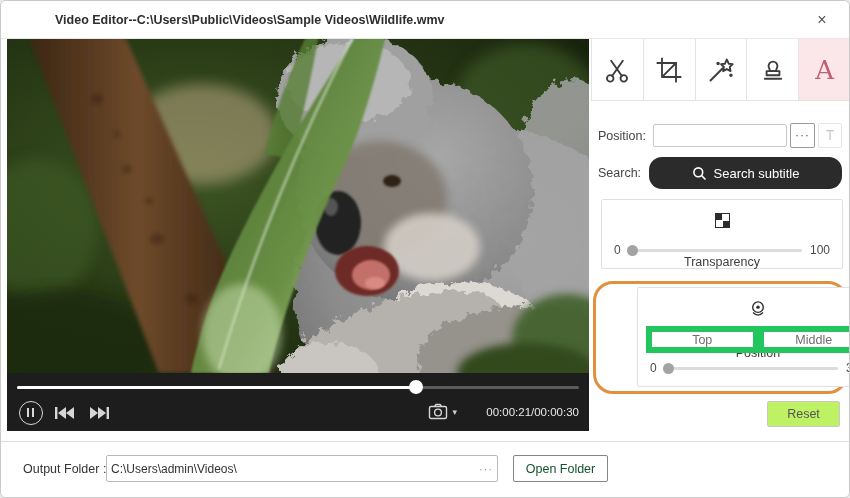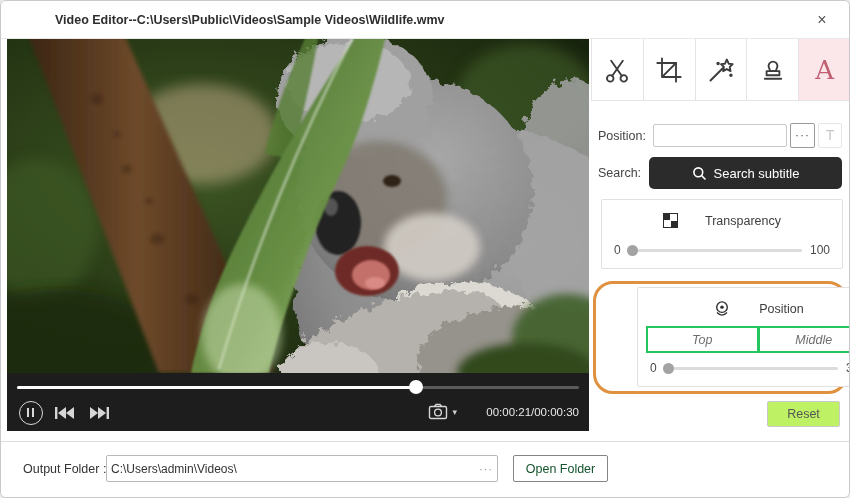--- a/index.html
+++ b/index.html
@@ -48,42 +48,42 @@
   .rlabel { position:absolute; left:7px; font-size:12.5px; color:#454545; }
   .subinput { position:absolute; left:62px; top:85px; width:134px; height:23px;
     border:1px solid #c9c9c9; border-radius:2px; background:#fff; font-size:12px; padding:0 4px; }
   .dotsbtn { position:absolute; left:199px; top:84px; width:25px; height:25px;
     border:1px solid #9a9a9a; border-radius:2px; background:#fff; color:#555;
     font-size:12px; line-height:22px; text-align:center; letter-spacing:1px; cursor:pointer; }
   .tbtn { position:absolute; left:227px; top:84px; width:24px; height:25px;
     border:1px solid #e6e6e6; border-radius:2px; background:#fff; color:#c8c8c8;
     font-size:14px; line-height:23px; text-align:center; }
   .searchbtn { position:absolute; left:58px; top:118px; width:193px; height:32px;
-    background:#2b2b2b; color:#fff; border:none; border-radius:5px; font-size:13px;
+    background:#2b2b2b; color:#fff; border:none; border-radius:13px; font-size:13px;
     display:flex; align-items:center; justify-content:center; gap:7px; cursor:pointer; }
   .panelbox { position:absolute; left:10px; width:242px; background:#fff;
     border:1px solid #e0e0e0; border-radius:2px; }
   .transbox { top:160px; height:70px; }
   .boxhead { display:flex; align-items:center; justify-content:center; gap:27px;
-    padding-top:13px; font-size:12.5px; color:#3d3d3d; }
+    padding-top:13px; font-size:12.5px; color:#3d3d3d;flex-direction:column; }
   .checker { position:relative; width:15px; height:15px; border:1.5px solid #2c2c2c; background:#fff; }
   .checker i { position:absolute; width:6px; height:6px; background:#2c2c2c; }
   .checker i.tl { left:0; top:0; } .checker i.br { right:0; bottom:0; }
   .sliderrow { position:absolute; left:12px; right:12px; bottom:11px; height:14px;
     display:flex; align-items:center; gap:8px; font-size:12px; color:#4a4a4a; }
   .strack { position:relative; flex:1; height:3px; background:#dcdcdc; border-radius:2px; }
   .shandle { position:absolute; left:-2px; top:-4px; width:11px; height:11px;
     border-radius:50%; background:#a3a3a3; }
   .poshl { position:absolute; left:2px; top:242px; width:255px; height:113px;
     border:3px solid #e0913f; border-radius:20px; pointer-events:none; }
   .posbox { top:248px; height:100px;margin-left:36px; }
   .posbox .boxhead { padding-top:10px; }
   .segrow { position:absolute; left:8px; right:8px; top:38px; height:27px; display:flex; }
-  .seg { flex:1; border:2px solid #22c55e; background:#fff; color:#6e6e6e;
-    font-size:12.5px; cursor:pointer;font-style:italic; }
+  .seg { flex:1; border:6px solid #22c55e; background:#fff; color:#6e6e6e;
+    font-size:12.5px; cursor:pointer; }
   .seg + .seg { margin-left:-1px; }
   .resetbtn { position:absolute; left:176px; top:362px; width:73px; height:26px;
     background:#bef264; border:1px solid #c9c9c9; border-radius:2px; color:#555;
     font-size:12.5px; cursor:pointer; }
   
   .footer { position:absolute; left:0; top:440px; width:100%; height:57px;
     border-top:1px solid #dedede; background:#fff; }
   .footer .flabel { position:absolute; left:22px; top:20px; font-size:12.5px; color:#333; }
   .pathbox { position:absolute; left:105px; top:13px; width:392px; height:27px;
     border:1px solid #b9b9b9; border-radius:2px; background:#fff;

